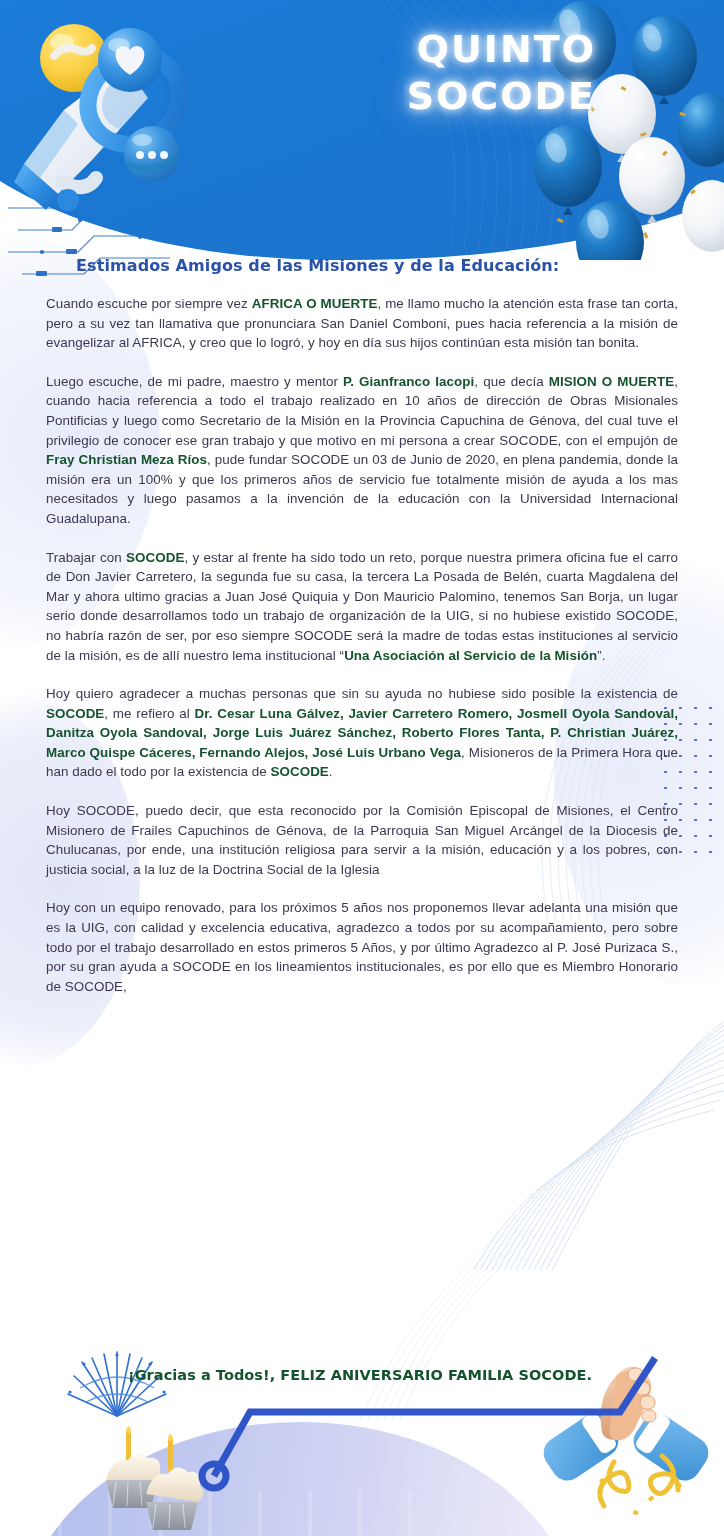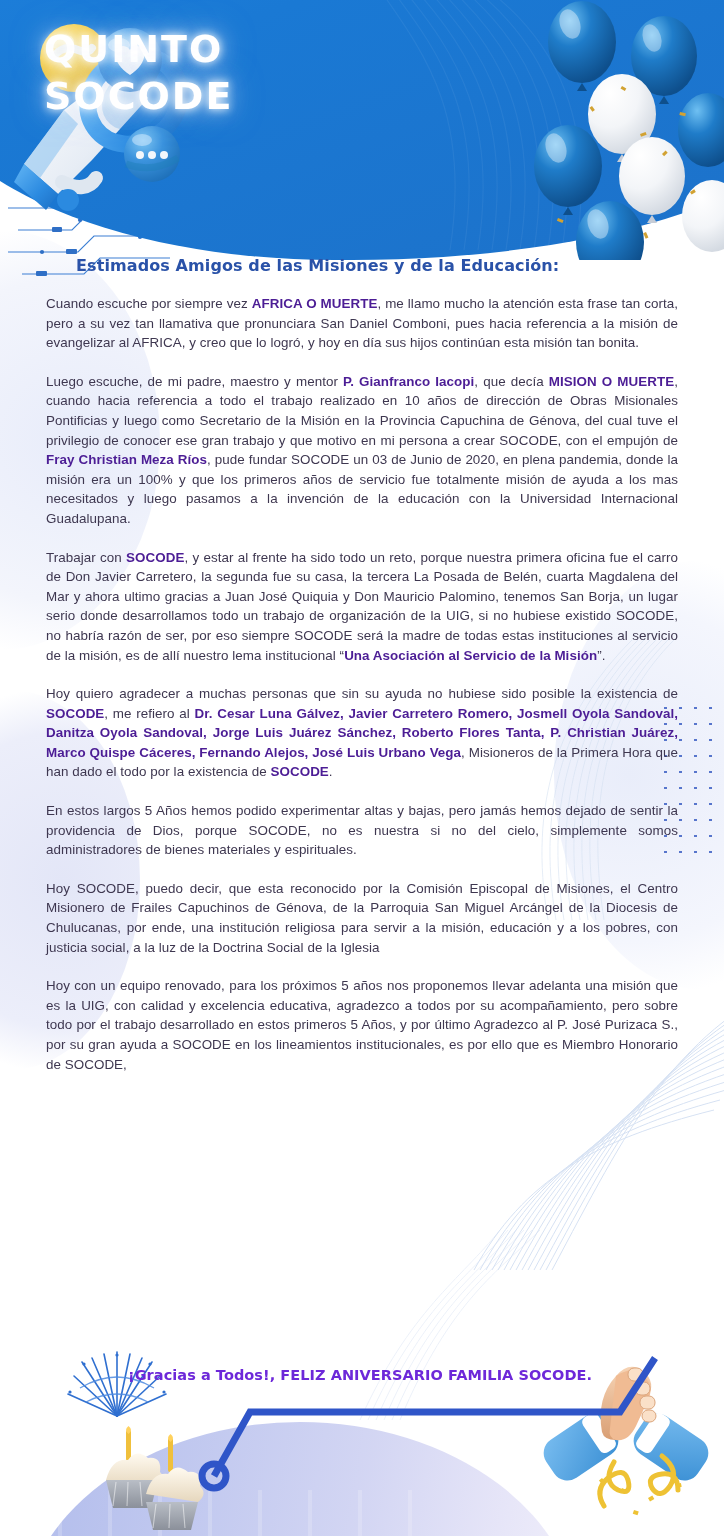--- a/index.html
+++ b/index.html
@@ -78,21 +78,21 @@
     background: linear-gradient(160deg, #1f84e0 0%, #1a79d4 40%, #1d71c9 100%);
     border-radius: 0 0 52% 46% / 0 0 38% 46%;
   }
   
   .header-waves { position: absolute; left: 0; top: 0; width: 724px; height: 260px; opacity: .35; }
 
   .title-wrap {
     position: absolute;
     left: 0; top: 26px;
     width: 596px;
-    text-align: left;
+    text-align: right;
     z-index: 6;
     padding-left: 44px;
   }
   .title-line {
     font-family: "DejaVu Sans", sans-serif;
     font-weight: 700;
     font-size: 38px;
     letter-spacing: 2.0px;
     line-height: 47px;
     color: #ffffff;
@@ -129,29 +129,29 @@
     margin: 6px 0 0 30px;
   }
   p.para {
     color: #3e3750;
     font-size: 13.4px;
     line-height: 19.6px;
     text-align: justify;
     margin-top: 19px;
     letter-spacing: .05px;
   }
-  p.para b { color: #4c1d95; font-weight: 700; }
+  p.para b { color: #14532d; font-weight: 700; }
 
   
   .footer-zone { position: absolute; left: 0; top: 1330px; width: 724px; height: 206px; z-index: 8; }
 
   .thanks-line {
     position: absolute;
     left: 128px; top: 37px;
-    color: #6d28d9;
+    color: #14532d;
     font-family: "DejaVu Sans", sans-serif;
     font-weight: 700;
     font-size: 14.5px;
     letter-spacing: .05px;
     white-space: nowrap;
     z-index: 12;
   }
 
   .footer-blob {
     position: absolute;
@@ -390,21 +390,20 @@
     </div>
   </div>
 
   <div class="content">
     <div class="salutation">Estimados Amigos de las Misiones y de la Educación:</div>
     <div id="paras">
         <p class="para"><span>Cuando escuche por siempre vez </span><b>AFRICA O MUERTE</b><span>, me llamo mucho la atención esta frase tan corta, pero a su vez tan llamativa que pronunciara San Daniel Comboni, pues hacia referencia a la misión de evangelizar al AFRICA, y creo que lo logró, y hoy en día sus hijos continúan esta misión tan bonita.</span></p>
         <p class="para"><span>Luego escuche, de mi padre, maestro y mentor </span><b>P. Gianfranco Iacopi</b><span>, que decía </span><b>MISION O MUERTE</b><span>, cuando hacia referencia a todo el trabajo realizado en 10 años de dirección de Obras Misionales Pontificias y luego como Secretario de la Misión en la Provincia Capuchina de Génova, del cual tuve el privilegio de conocer ese gran trabajo y que motivo en mi persona a crear SOCODE, con el empujón de </span><b>Fray Christian Meza Ríos</b><span>, pude fundar SOCODE un 03 de Junio de 2020, en plena pandemia, donde la misión era un 100% y que los primeros años de servicio fue totalmente misión de ayuda a los mas necesitados y luego pasamos a la invención de la educación con la Universidad Internacional Guadalupana.</span></p>
         <p class="para"><span>Trabajar con </span><b>SOCODE</b><span>, y estar al frente ha sido todo un reto, porque nuestra primera oficina fue el carro de Don Javier Carretero, la segunda fue su casa, la tercera La Posada de Belén, cuarta Magdalena del Mar y ahora ultimo gracias a Juan José Quiquia y Don Mauricio Palomino, tenemos San Borja, un lugar serio donde desarrollamos todo un trabajo de organización de la UIG, si no hubiese existido SOCODE, no habría razón de ser, por eso siempre SOCODE será la madre de todas estas instituciones al servicio de la misión, es de allí nuestro lema institucional “</span><b>Una Asociación al Servicio de la Misión</b><span>”.</span></p>
         <p class="para"><span>Hoy quiero agradecer a muchas personas que sin su ayuda no hubiese sido posible la existencia de </span><b>SOCODE</b><span>, me refiero al </span><b>Dr. Cesar Luna Gálvez, Javier Carretero Romero, Josmell Oyola Sandoval, Danitza Oyola Sandoval, Jorge Luis Juárez Sánchez, Roberto Flores Tanta, P. Christian Juárez, Marco Quispe Cáceres, Fernando Alejos, José Luis Urbano Vega</b><span>, Misioneros de la Primera Hora que han dado el todo por la existencia de </span><b>SOCODE</b><span>.</span></p>
-        <p class="para"><span>En estos largos 5 Años hemos podido experimentar altas y bajas, pero jamás hemos dejado de sentir la providencia de Dios, porque SOCODE, no es nuestra si no del cielo, simplemente somos administradores de bienes materiales y espirituales.</span></p>
         <p class="para"><span>Hoy SOCODE, puedo decir, que esta reconocido por la Comisión Episcopal de Misiones, el Centro Misionero de Frailes Capuchinos de Génova, de la Parroquia San Miguel Arcángel de la Diocesis de Chulucanas, por ende, una institución religiosa para servir a la misión, educación y a los pobres, con justicia social, a la luz de la Doctrina Social de la Iglesia</span></p>
         <p class="para"><span>Hoy con un equipo renovado, para los próximos 5 años nos proponemos llevar adelanta una misión que es la UIG, con calidad y excelencia educativa, agradezco a todos por su acompañamiento, pero sobre todo por el trabajo desarrollado en estos primeros 5 Años, y por último Agradezco al P. José Purizaca S., por su gran ayuda a SOCODE en los lineamientos institucionales, es por ello que es Miembro Honorario de SOCODE,</span></p>
       </div>
   </div>
 
   <div class="footer-zone">
     <div class="footer-blob"></div>
 
     <svg class="footer-stripes" viewBox="0 0 560 50" preserveAspectRatio="none">
       <g stroke="#ffffff" stroke-opacity=".38" stroke-width="4">

